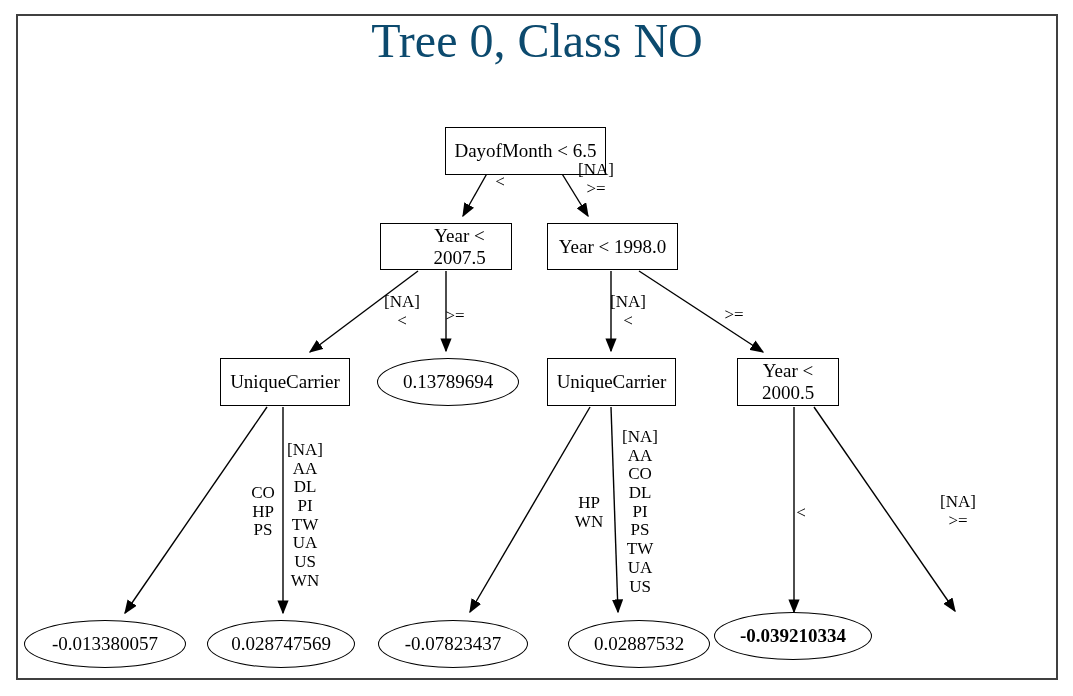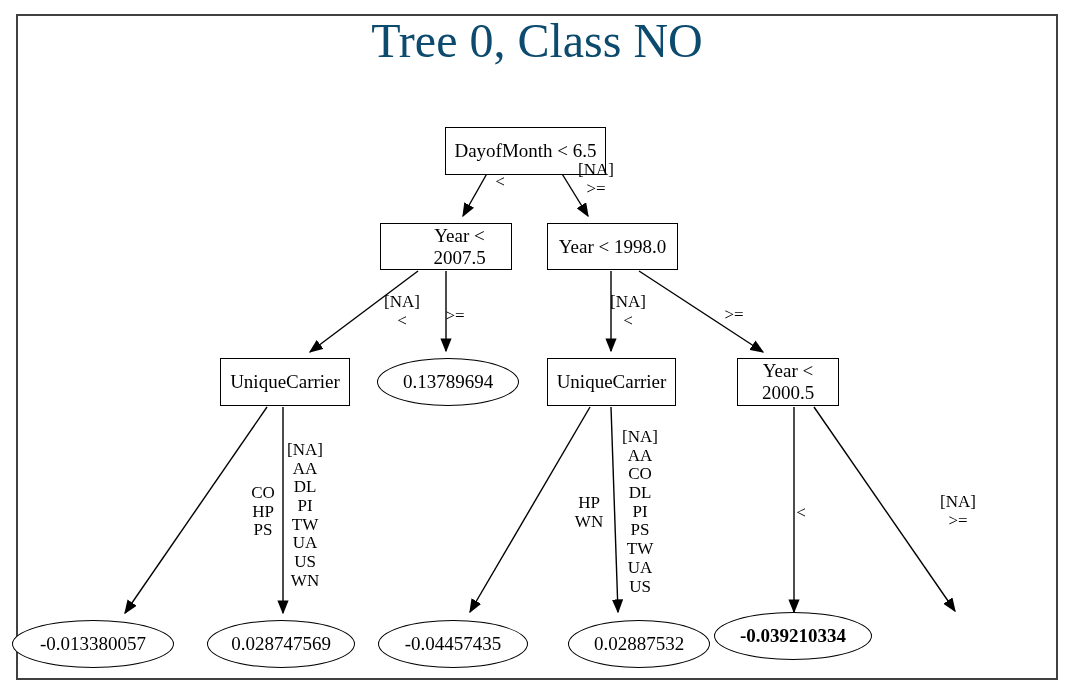--- a/index.html
+++ b/index.html
@@ -59,23 +59,23 @@
   </svg>
 
   <div class="node rect" style="left:445px;top:89px;width:161px;height:48px;margin-top:38px;">DayofMonth &lt; 6.5</div>
   <div class="node rect" style="left:380px;top:223px;width:132px;height:47px;padding-left:27px;">Year &lt; 2007.5</div>
   <div class="node rect" style="left:547px;top:223px;width:131px;height:47px;">Year &lt; 1998.0</div>
   <div class="node rect" style="left:220px;top:358px;width:130px;height:48px;">UniqueCarrier</div>
   <div class="node leaf" style="left:377px;top:358px;width:142px;height:48px;">0.13789694</div>
   <div class="node rect" style="left:547px;top:358px;width:129px;height:48px;">UniqueCarrier</div>
   <div class="node rect" style="left:737px;top:358px;width:102px;height:48px;">Year &lt; 2000.5</div>
 
-  <div class="node leaf" style="left:12px;top:620px;width:162px;height:48px;">-0.013380057</div>
+  <div class="node leaf" style="left:24px;top:620px;width:162px;height:48px;">-0.013380057</div>
   <div class="node leaf" style="left:207px;top:620px;width:148px;height:48px;">0.028747569</div>
-  <div class="node leaf" style="left:378px;top:620px;width:150px;height:48px;">-0.04457435</div>
+  <div class="node leaf" style="left:378px;top:620px;width:150px;height:48px;">-0.07823437</div>
   <div class="node leaf" style="left:568px;top:620px;width:142px;height:48px;">0.02887532</div>
   <div class="node leaf" style="left:714px;top:612px;width:158px;height:48px;font-weight:bold;">-0.039210334</div>
 
   <div class="elabel" style="left:500px;top:182px;">&lt;</div>
   <div class="elabel" style="left:596px;top:180px;">[NA]
 &gt;=</div>
   <div class="elabel" style="left:402px;top:312px;">[NA]
 &lt;</div>
   <div class="elabel" style="left:455px;top:316px;">&gt;=</div>
   <div class="elabel" style="left:628px;top:312px;">[NA]

